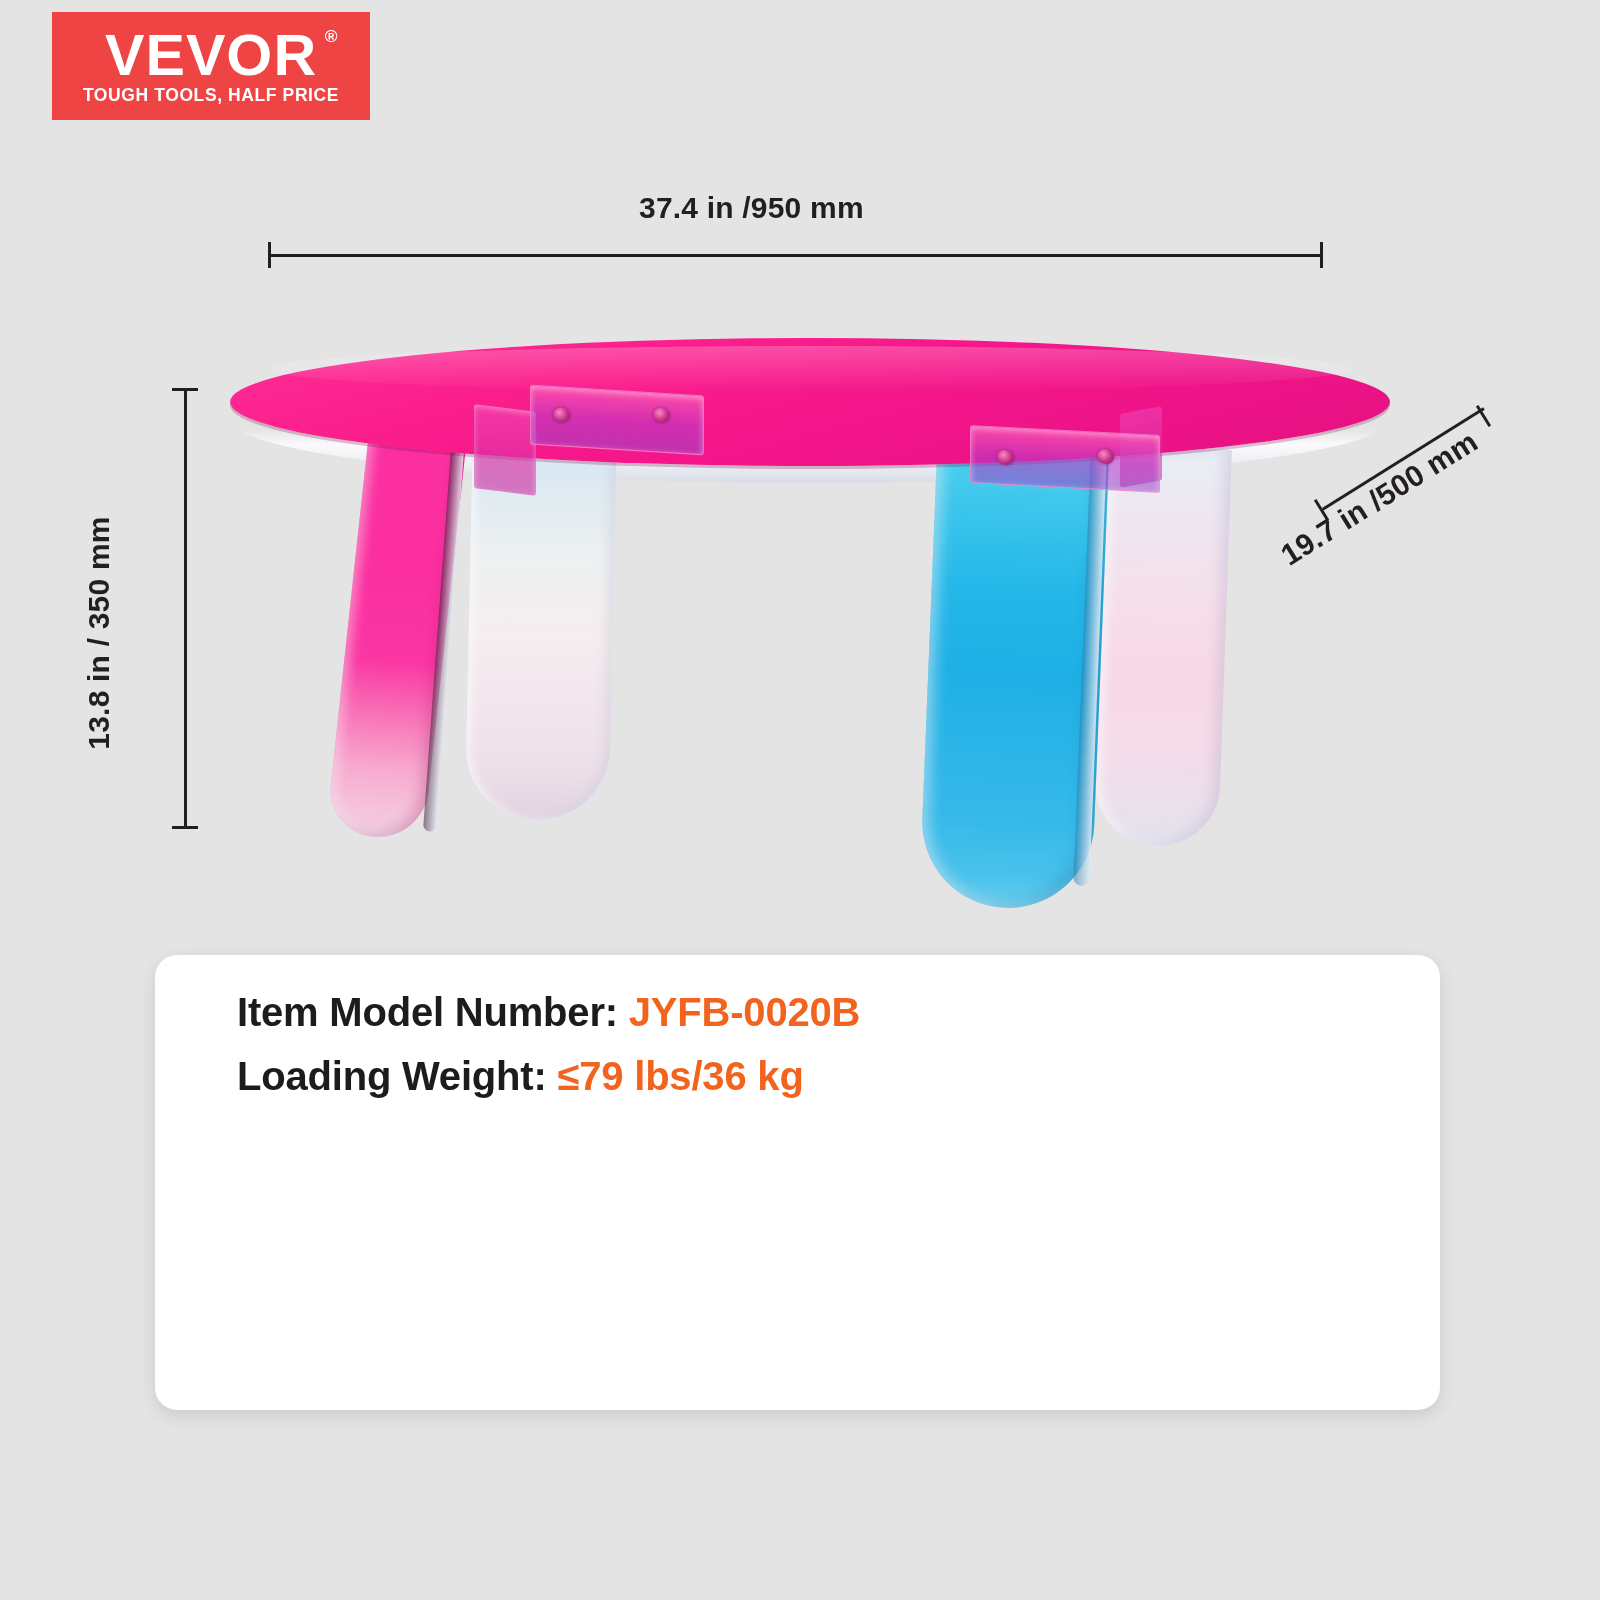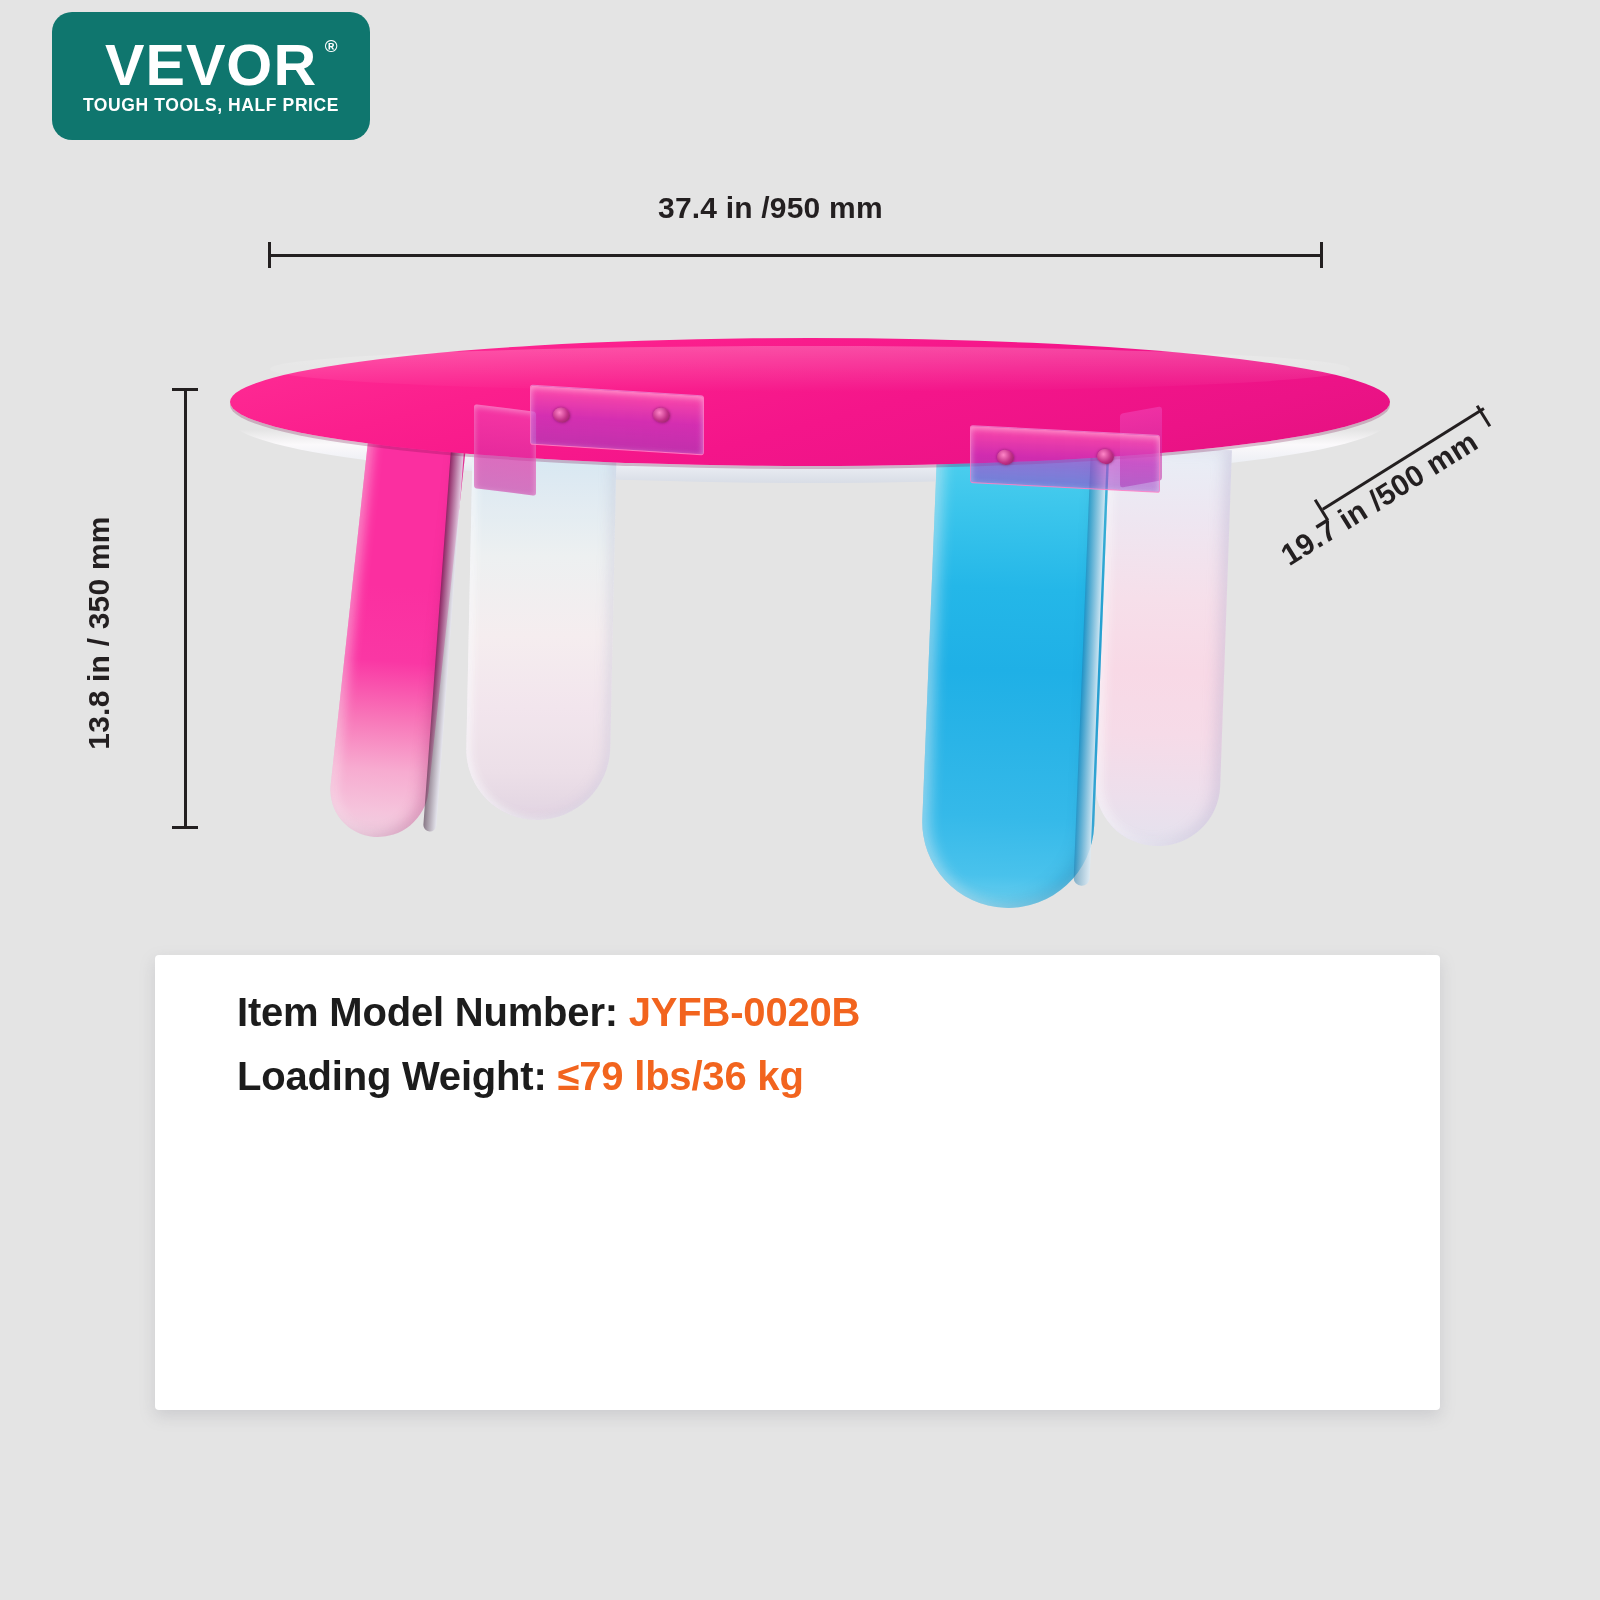--- a/index.html
+++ b/index.html
@@ -14,27 +14,26 @@
     overflow: hidden;
     position: relative;
   }
 
   
   .logo {
     position: absolute;
     left: 52px;
     top: 12px;
     width: 318px;
-    height: 128px;
-    background: #0f766e;
+    height: 108px;
+    background: #ef4444;
     display: flex;
     flex-direction: column;
     align-items: center;
     justify-content: center;
-    border-radius: 20px;
   }
   .logo-word {
     color: #ffffff;
     font-size: 58px;
     font-weight: bold;
     letter-spacing: 1px;
     line-height: 1;
     position: relative;
     font-family: "Liberation Sans", sans-serif;
     transform: scaleX(1.02);
@@ -77,21 +76,21 @@
     height: 3px;
   }
   .cap-v {
     position: absolute;
     width: 3px;
     height: 26px;
     background: #231f20;
   }
   .width-cap-l { left: 268px; top: 242px; }
   .width-cap-r { left: 1320px; top: 242px; }
-  .width-label { left: 658px; top: 191px; }
+  .width-label { left: 639px; top: 191px; }
 
   
   .height-line {
     left: 184px;
     top: 388px;
     width: 3px;
     height: 441px;
   }
   .cap-h {
     position: absolute;
@@ -339,21 +338,21 @@
   }
 
   
   .spec-card {
     position: absolute;
     left: 155px;
     top: 955px;
     width: 1285px;
     height: 455px;
     background: #ffffff;
-    border-radius: 4px;
+    border-radius: 22px;
     box-shadow: 0 6px 16px rgba(120,120,130,.22);
   }
   .spec-list {
     position: absolute;
     left: 82px;
     top: 37px;
     right: 20px;
   }
   .spec-row {
     font-size: 40px;

